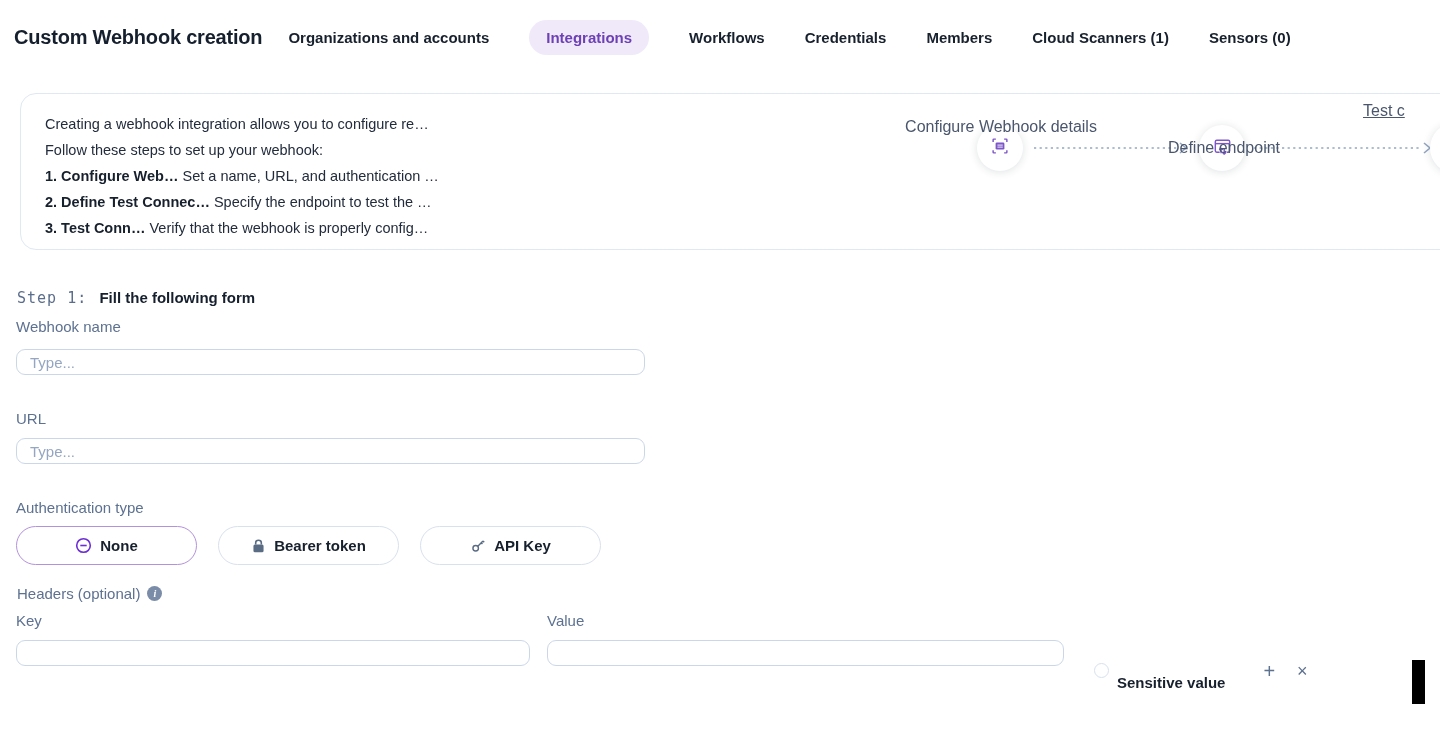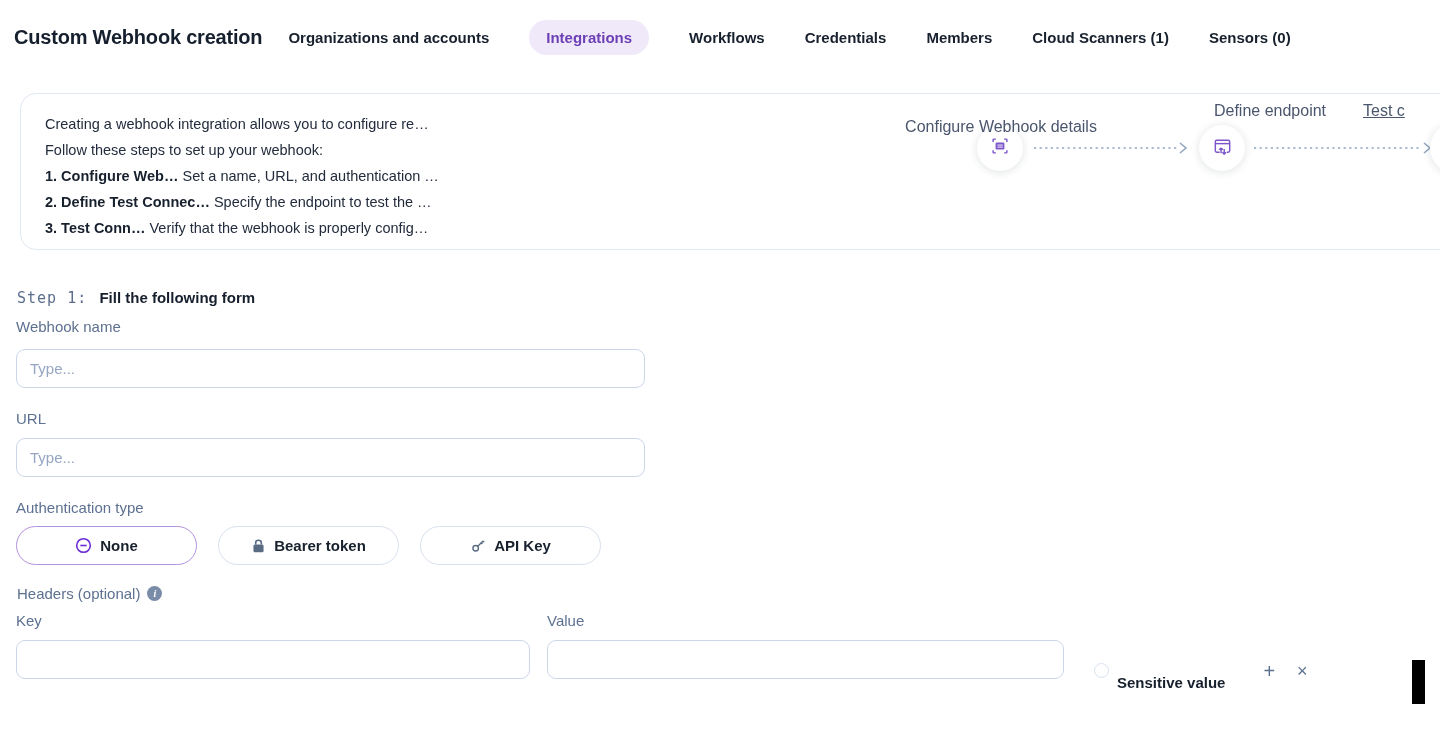--- a/index.html
+++ b/index.html
@@ -39,21 +39,21 @@
   .connector { position:absolute; top:141px; }
   .step-label { position:absolute; top:102px; font-size:16px; color:#4a566d; text-align:center; white-space:nowrap; }
 
   
   .step-heading { position:absolute; left:17px; top:289px; font-size:15px; }
   .step-prefix { font-family:"DejaVu Sans Mono", monospace; color:#5a6d8c; letter-spacing:1px; }
   .step-title { font-weight:700; color:#151f2d; margin-left:8px;margin-top:20px; }
 
   .field-label { position:absolute; font-size:15px; color:#5d7191; }
   .text-input {
-    position:absolute; height:39px; border:1px solid #cbd7e9; border-radius:9px;
+    position:absolute; height:26px; border:1px solid #cbd7e9; border-radius:9px;
     font-family:"Liberation Sans", sans-serif; font-size:15px; color:#17202d;
     padding:0 13px; outline:none; background:#fff;
   }
   .text-input::placeholder { color:#94a6c2; }
 
   .pill {
     position:absolute; top:526px; width:181px; height:39px; border-radius:999px;
     background:#fff; border:1px solid #d8e1ee; display:flex; align-items:center;
     justify-content:center; gap:8px; font-size:15px; font-weight:600; color:#17202d;
     cursor:pointer; font-family:"Liberation Sans", sans-serif;
@@ -145,21 +145,21 @@
     <div class="connector" style="left:1252px;">
       <svg width="182" height="14" viewBox="0 0 182 14">
         <line x1="2" y1="7" x2="170" y2="7" stroke="#93a7c0" stroke-width="1.6" stroke-dasharray="2.2 3.4"></line>
         <path d="M172 2 L178 7 L172 12" fill="none" stroke="#93a7c0" stroke-width="1.6"></path>
       </svg>
     </div>
 
     <div class="step-circle" style="left:1430px; top:123px; width:50px; height:50px;"></div>
 
     <div class="step-label" style="left:870px; width:262px;margin-top:16px;">Configure Webhook details</div>
-    <div class="step-label" style="left:1170px; width:200px;">Define endpoint</div>
+    <div class="step-label" style="left:1124px; width:200px;margin-top:37px;">Define endpoint</div>
     <div class="step-label" style="left:1363px; text-align:center;text-decoration:underline;">Test c</div>
   </div>
 
   <div class="step-heading">
     <span class="step-prefix">Step 1:</span>
     <span class="step-title">Fill the following form</span>
   </div>
 
   <label class="field-label" style="left:16px; top:318px;">Webhook name</label>
   <input class="text-input" style="left: 16px; top: 349px; width: 629px;" type="text" placeholder="Type...">

